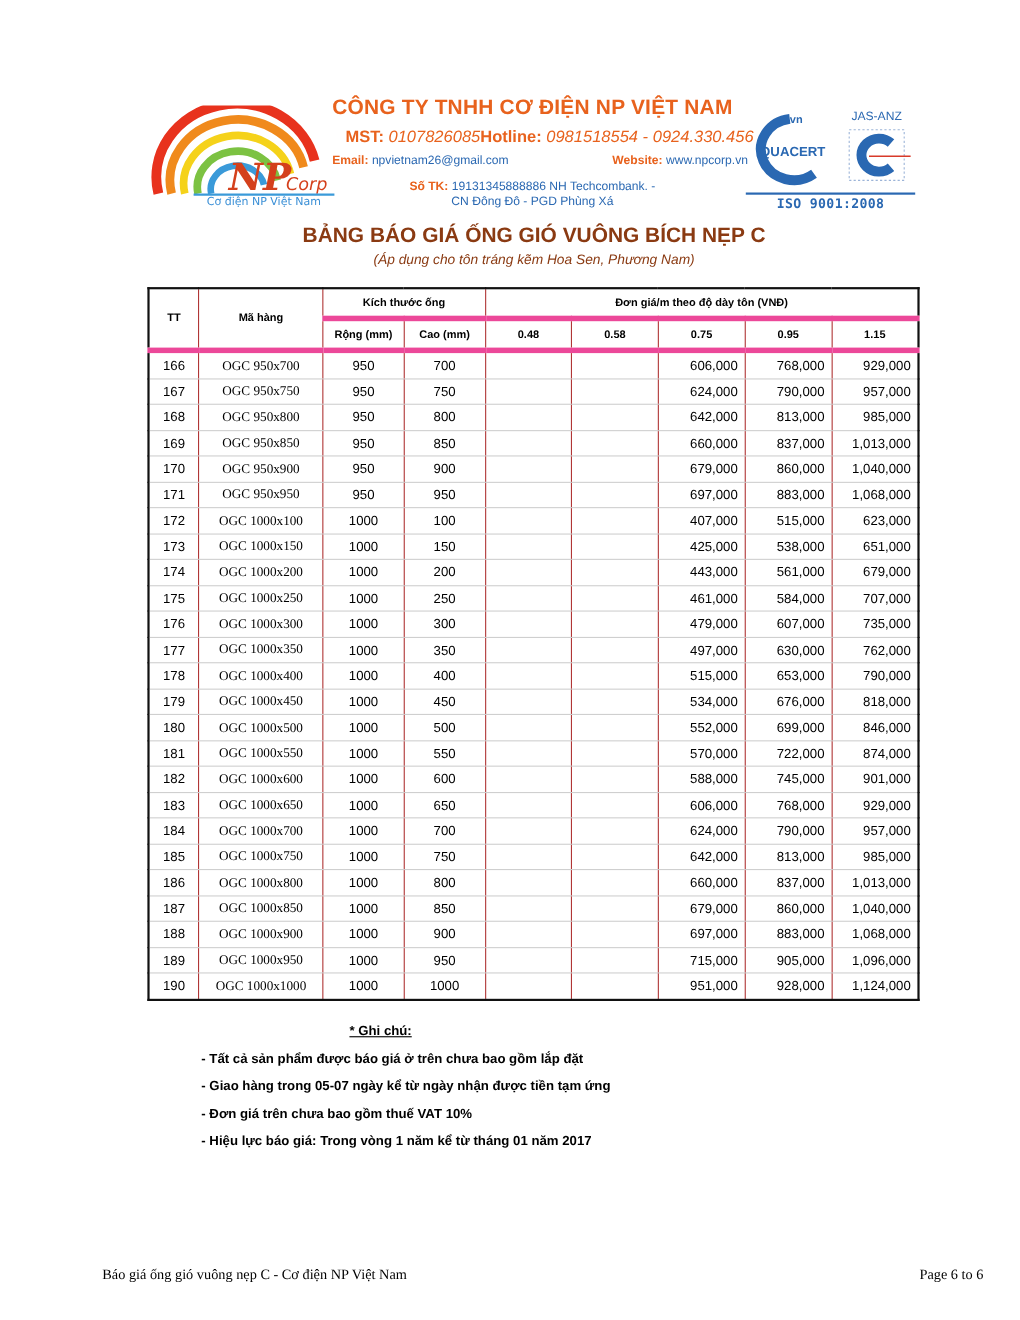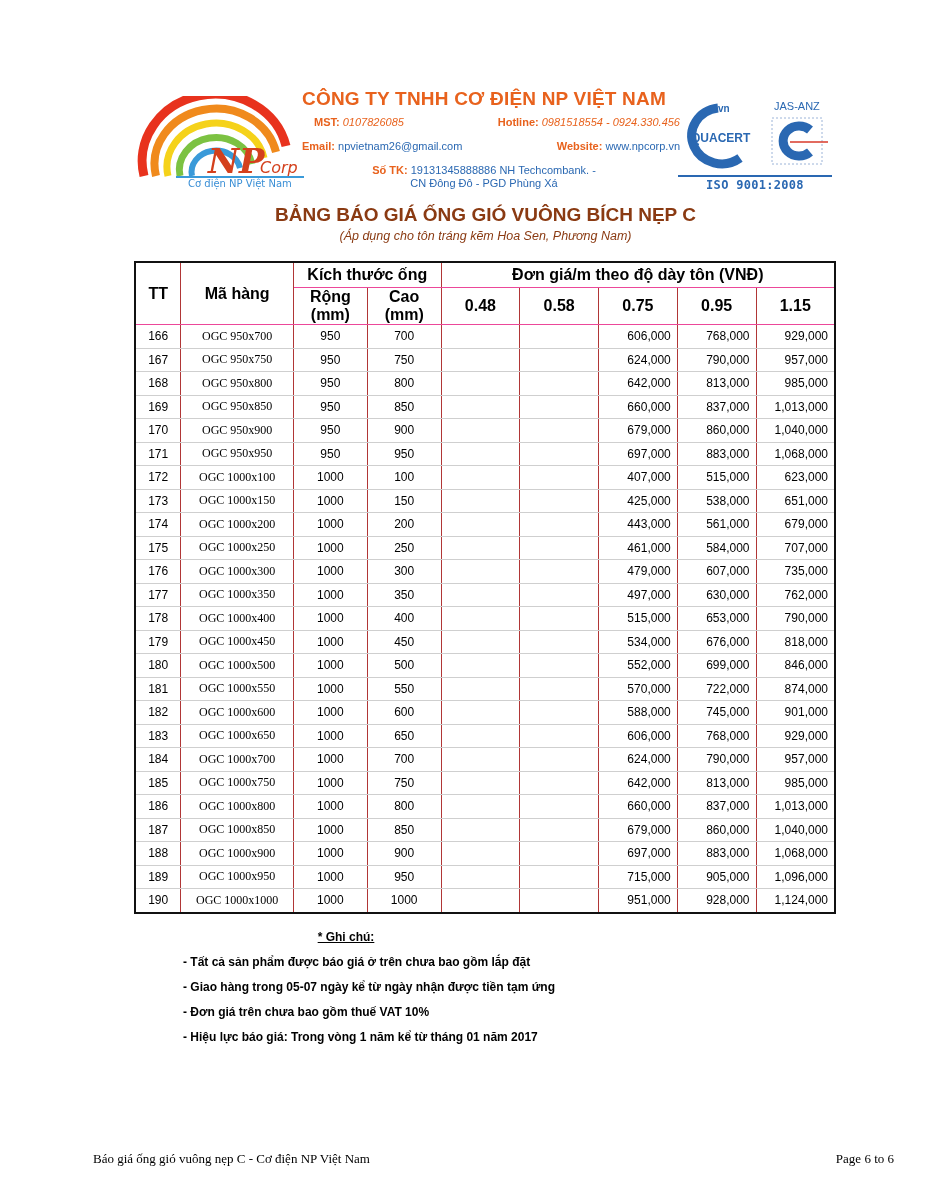--- a/index.html
+++ b/index.html
@@ -5,40 +5,40 @@
   html, body { margin: 0; padding: 0; background: #ffffff; }
   body { width: 927px; height: 1200px; position: relative; overflow: hidden; font-family: "Liberation Sans", sans-serif; color: #000; }
 
   
   .banner { position: absolute; left: 134px; top: 84px; width: 700px; height: 112px; }
   .logo { position: absolute; left: 2px; top: 12px; width: 150px; height: 96px; }
   .logo svg { display: block; }
   .logo-tag { position: absolute; left: 52px; top: 82px; font-size: 10px; color: #3a8fd6; white-space: nowrap; font-family: "DejaVu Sans", sans-serif; }
   .company { position: absolute; left: 150px; top: 4px; width: 400px; text-align: center; }
   .company-name { font-size: 19px; font-weight: bold; color: #e8621d; letter-spacing: 0.2px; white-space: nowrap; }
-  .info-line { font-size: 11px; color: #e8621d; white-space: nowrap; margin-top: 6px; gap: 16px; }
+  .info-line { font-size: 15px; color: #e8621d; white-space: nowrap; margin-top: 6px; }
   .info-line b { font-weight: bold; }
   .info-line i { font-style: italic; color: #e8621d; }
   .info-email { position: absolute; left: 0; top: 52px; width: 100%; display: flex; justify-content: space-between; font-size: 11px; color: #e8621d; white-space: nowrap; }
   .info-email .v { color: #2a68b2; }
   .bank { position: absolute; top: 76px; left: 0; width: 100%; text-align: center; font-size: 11px; line-height: 13px; color: #e8621d; }
   .bank .v { color: #2a68b2; }
 
   .cert { position: absolute; left: 544px; top: 16px; width: 154px; height: 92px; }
   .cert-jas { position: absolute; left: 96px; top: 0; font-size: 11px; font-weight: normal; color: #2a68b2; }
   .cert-iso { position: absolute; left: 0; bottom: 0; width: 154px; text-align: center; font-family: "DejaVu Sans Mono", monospace; font-weight: bold; font-size: 12px; color: #2a68b2; border-top: 2px solid #2a68b2; padding-top: 1px; letter-spacing: 0.3px; }
 
   
   .title { position: absolute; top: 204px; left: 0; width: 971px; text-align: center; font-size: 19px; font-weight: bold; color: #8a3a12; }
   .subtitle { position: absolute; top: 229px; left: 0; width: 971px; text-align: center; font-size: 12.5px; font-style: italic; color: #8a3a12; }
 
   
   table.price { position: absolute; left: 134px; top: 261px; width: 702px; border-collapse: collapse; border: 2px solid #111; font-size: 12px; }
   table.price th, table.price td { border-left: 1px solid #b03636; border-right: 1px solid #b03636; padding: 0 6px; height: 22.5px; }
-  table.price th { font-weight: bold; font-size: 16px; text-align: center; border-top: 1px solid #b03636; border-bottom: 1px solid #ec4899; }
+  table.price th { font-weight: bold; font-size: 10px; text-align: center; border-top: 1px solid #b03636; border-bottom: 5px solid #ec4899; }
   table.price thead tr.h1 th { height: 24px; }
   table.price thead tr.h2 th { height: 24px; }
   table.price tbody td { border-top: 1px solid #cfcfcf; border-bottom: 1px solid #cfcfcf; }
   table.price tbody tr:first-child td { border-top: 1px solid #b03636; }
   td.c { text-align: center; }
   td.l { text-align: center; padding-left: 3px; font-family: Liberation Serif, serif; }
   td.r { text-align: right; }
   col.c-tt { width: 46px; } col.c-ma { width: 113px; } col.c-w { width: 74px; } col.c-h { width: 74px; }
   col.c-p { width: 79px; }
 

